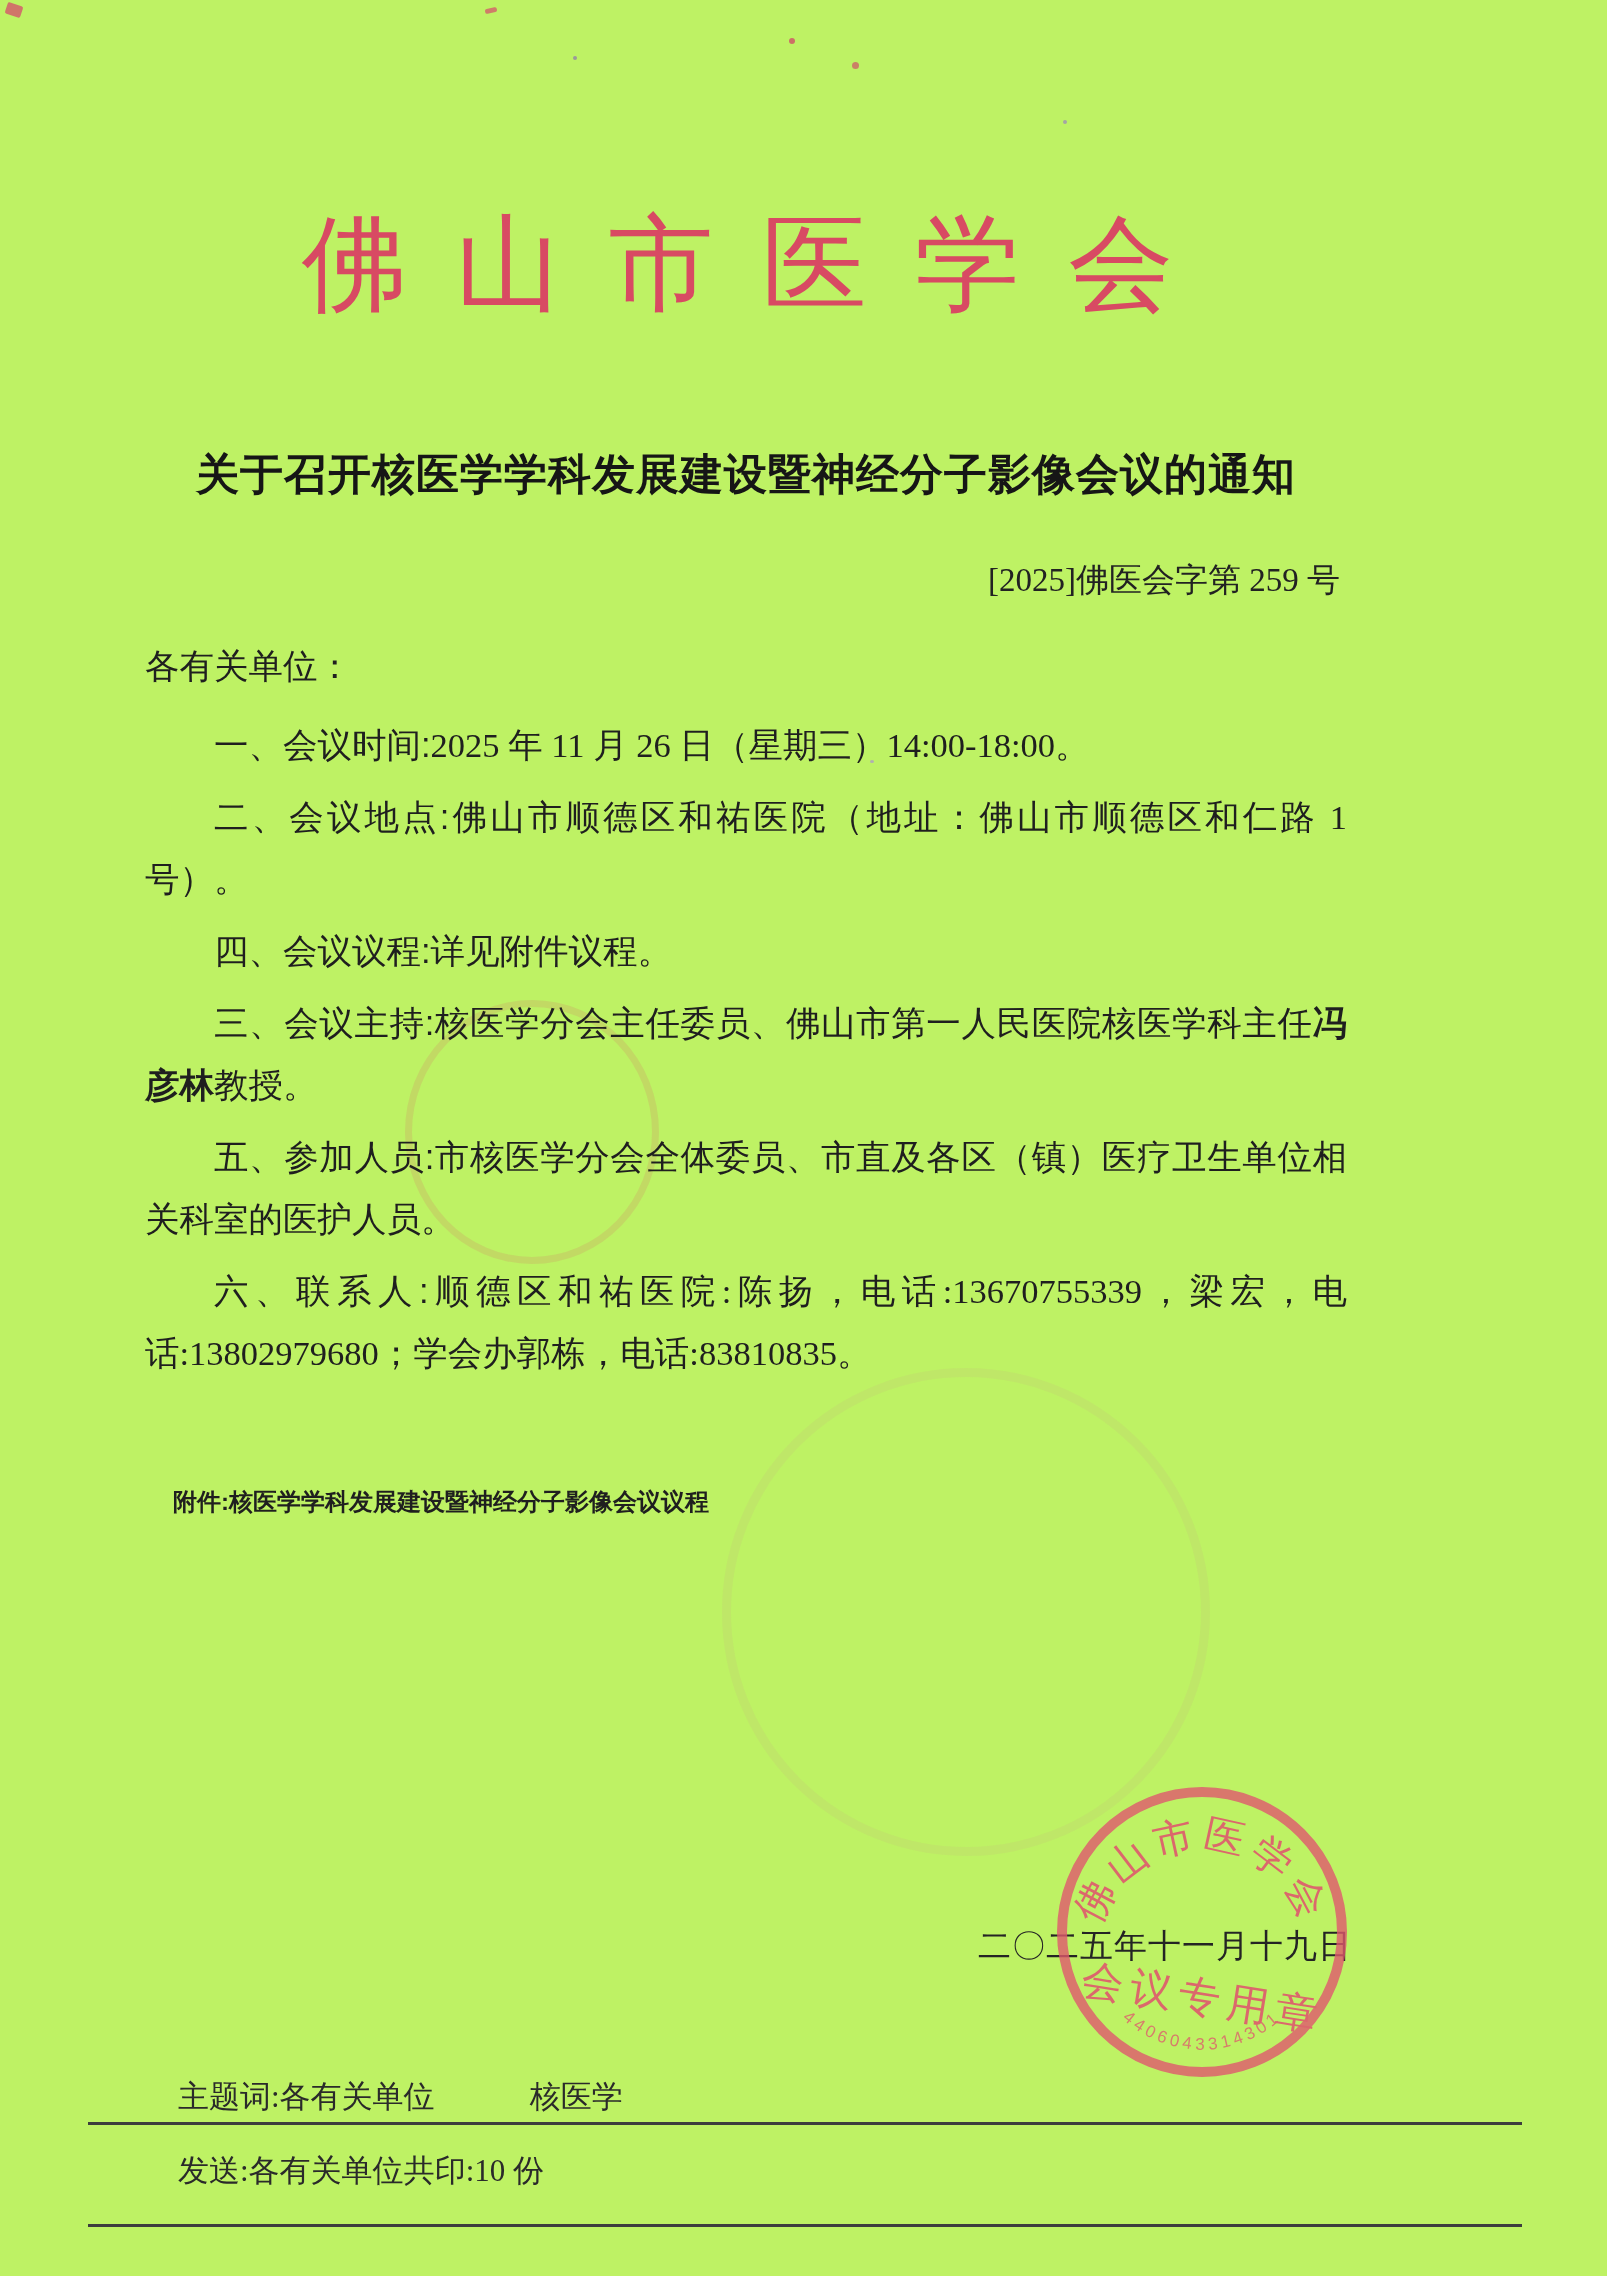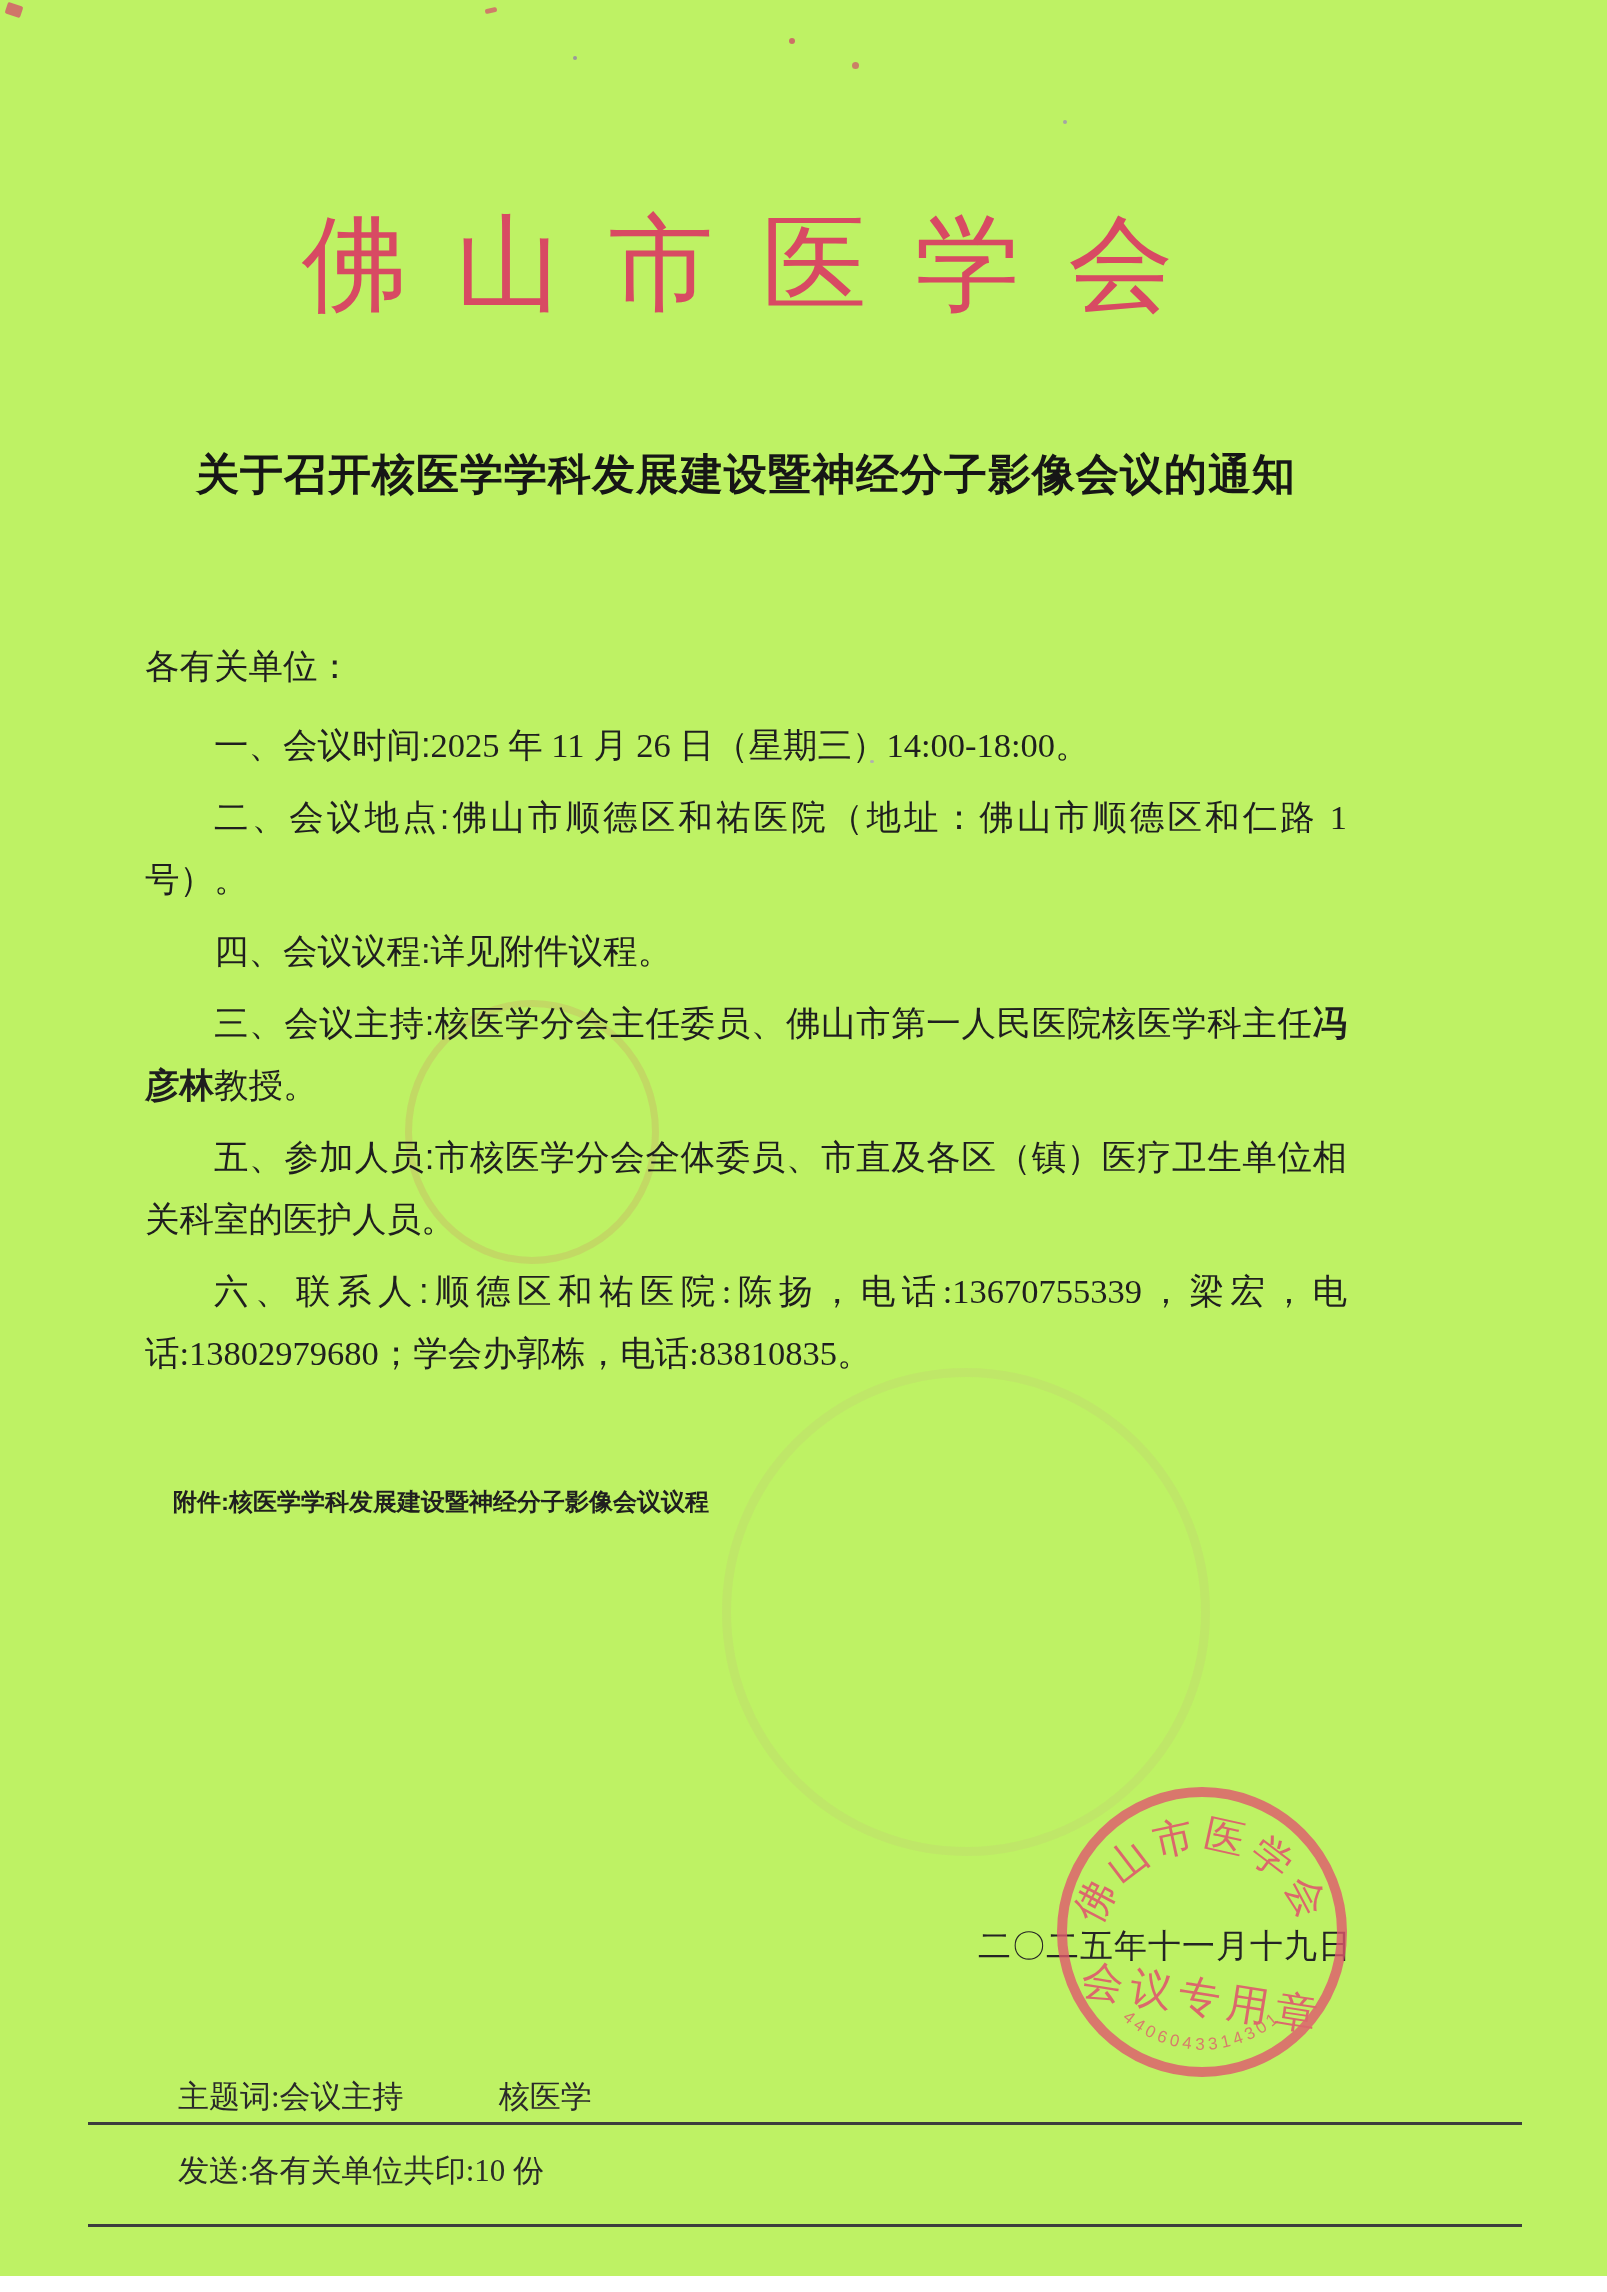--- a/index.html
+++ b/index.html
@@ -92,20 +92,21 @@
   <div class="speck sg2"></div>
   <div class="speck sg3"></div>
 
   <div class="ghost-stamp ghost-1"></div>
   <div class="ghost-stamp ghost-2"></div>
 
   <div class="org-title">佛山市医学会</div>
 
   <div class="heading">关于召开核医学学科发展建设暨神经分子影像会议的通知</div>
 
+  <div class="doc-number">[2025]佛医会字第 259 号</div>
 
   <div class="doc-body">
     <div class="salutation">各有关单位：</div>
 
 
     <div class="item item-first">
       <span class="lbl">一、会议时间:</span><span>2025 年 11 月 26 日（星期三）14:00-18:00。</span>
     </div>
     <div class="item">
       <span class="lbl">二、会议地点:</span><span>佛山市顺德区和祐医院（地址：佛山市顺德区和仁路 1 号）。</span>
@@ -137,21 +138,21 @@
     <text font-size="40" fill="#e0566e" font-family="Liberation Serif, DejaVu Serif, serif" letter-spacing="6">
       <textPath href="#sealTopArc" startOffset="50%" text-anchor="middle">佛山市医学会</textPath>
     </text>
     <text x="152" y="240" font-size="42" fill="#e0566e" text-anchor="middle" font-family="Liberation Serif, DejaVu Serif, serif" letter-spacing="7" transform="rotate(9 152 232)">会议专用章</text>
     <text font-size="17" fill="#e0566e" opacity="0.85" letter-spacing="4" font-family="Liberation Sans, DejaVu Sans, sans-serif">
       <textPath href="#sealBottomArc" startOffset="50%" text-anchor="middle">4406043314301</textPath>
     </text>
   </svg>
 
   <div class="footer-subject">
-    <span>主题词:会议主持</span>
+    <span>主题词:各有关单位</span>
     <span class="subject-value">核医学</span>
   </div>
   <div class="rule rule-1"></div>
   <div class="footer-send">
     <span>发送:各有关单位</span>
     <span>共印:10 份</span>
   </div>
   <div class="rule rule-2"></div>
 
 </div>

